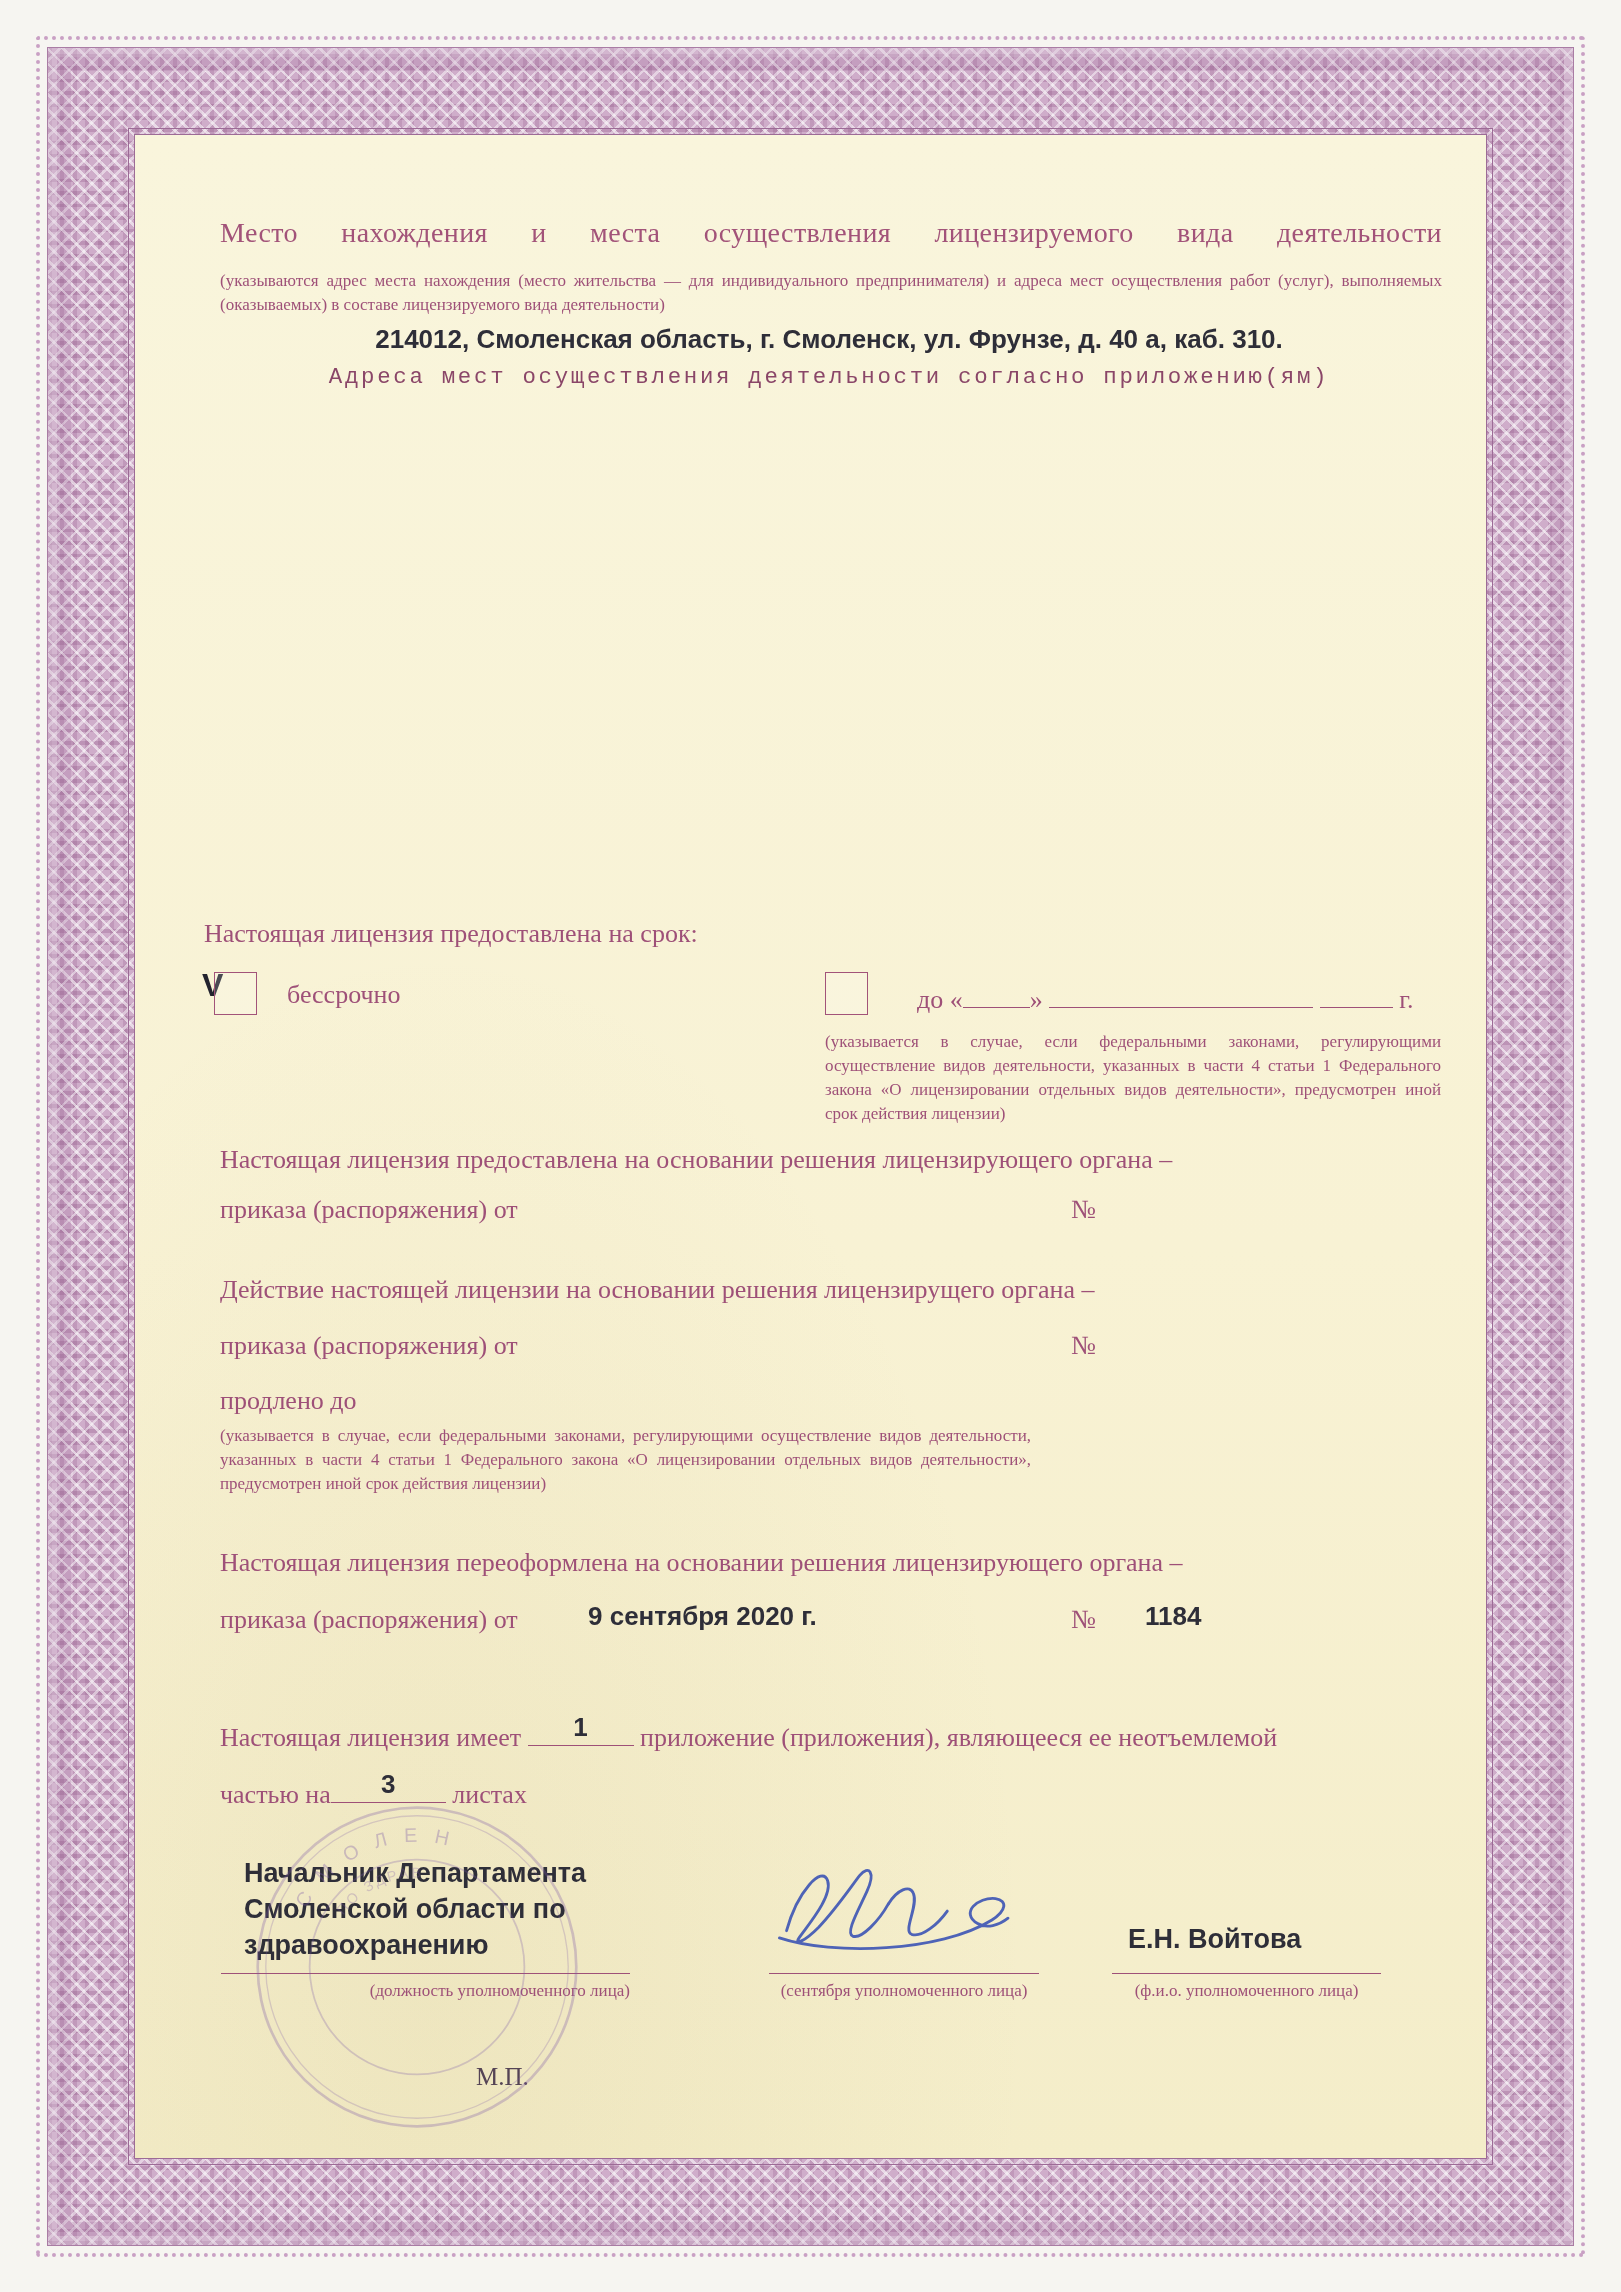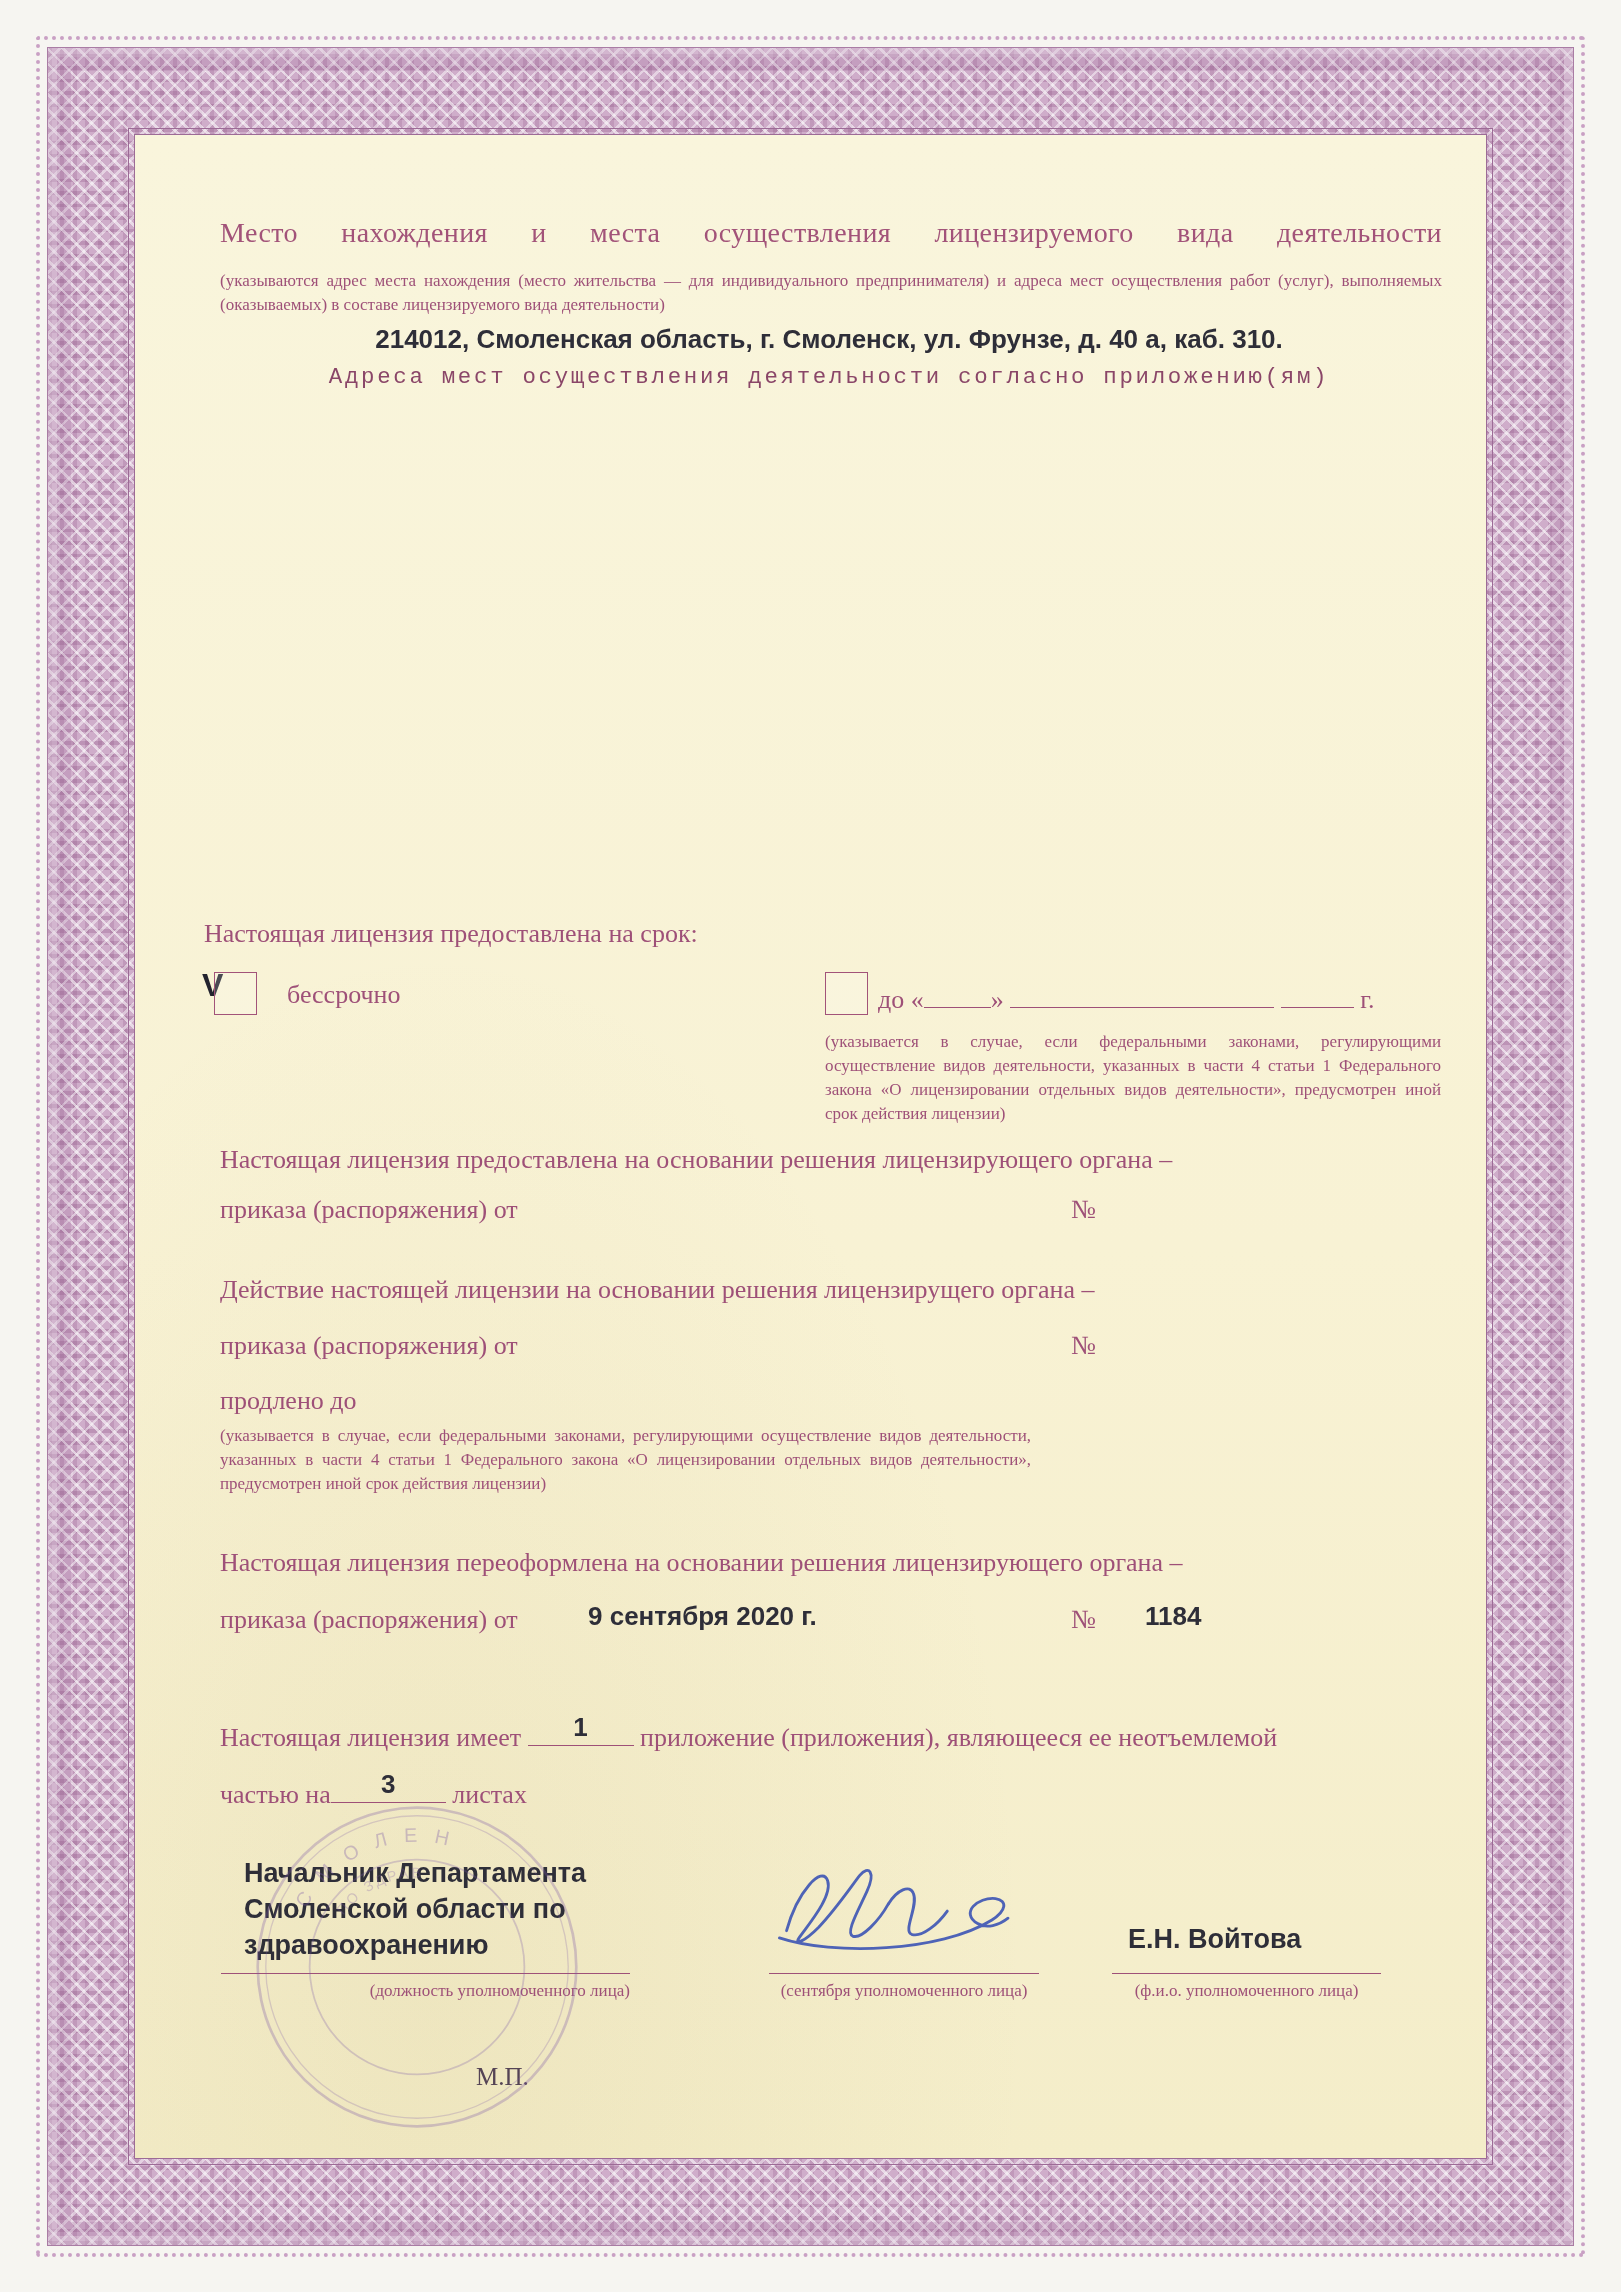--- a/index.html
+++ b/index.html
@@ -67,21 +67,21 @@
   <div class="t address dark" style="left:220px;top:324px;">214012, Смоленская область, г. Смоленск, ул. Фрунзе, д. 40 а, каб. 310.</div>
   <div class="t address-note" style="left:220px;top:364px;">Адреса мест осуществления деятельности согласно приложению(ям)</div>
 
   <div class="t big" style="left:204px;top:919px;">Настоящая лицензия предоставлена на срок:</div>
 
   <span class="vmark" style="left:202px;top:967px;">V</span>
   <div class="checkbox" style="left:214px;top:972px;"></div>
   <div class="t big" style="left:287px;top:980px;">бессрочно</div>
 
   <div class="checkbox" style="left:825px;top:972px;"></div>
-  <div class="t big" style="left:878px;top:980px;">
+  <div class="t big" style="left:917px;top:980px;">
     <span>до «</span><span class="blank" style="width:67px;"></span><span>»</span>
     <span class="blank" style="width:264px;"></span>
     <span class="blank" style="width:73px;"></span>
     <span>г.</span>
   </div>
   <div class="t small" style="left:825px;top:1030px;width:616px;">(указывается в случае, если федеральными законами, регулирующими осуществление видов деятельности, указанных в части 4 статьи 1 Федерального закона «О лицензировании отдельных видов деятельности», предусмотрен иной срок действия лицензии)</div>
 
   <div class="t big" style="left:220px;top:1145px;">Настоящая лицензия предоставлена на основании решения лицензирующего органа –</div>
   <div class="t big" style="left:220px;top:1195px;">приказа (распоряжения)  от</div>
   <div class="t big" style="left:1071px;top:1195px;">№</div>

